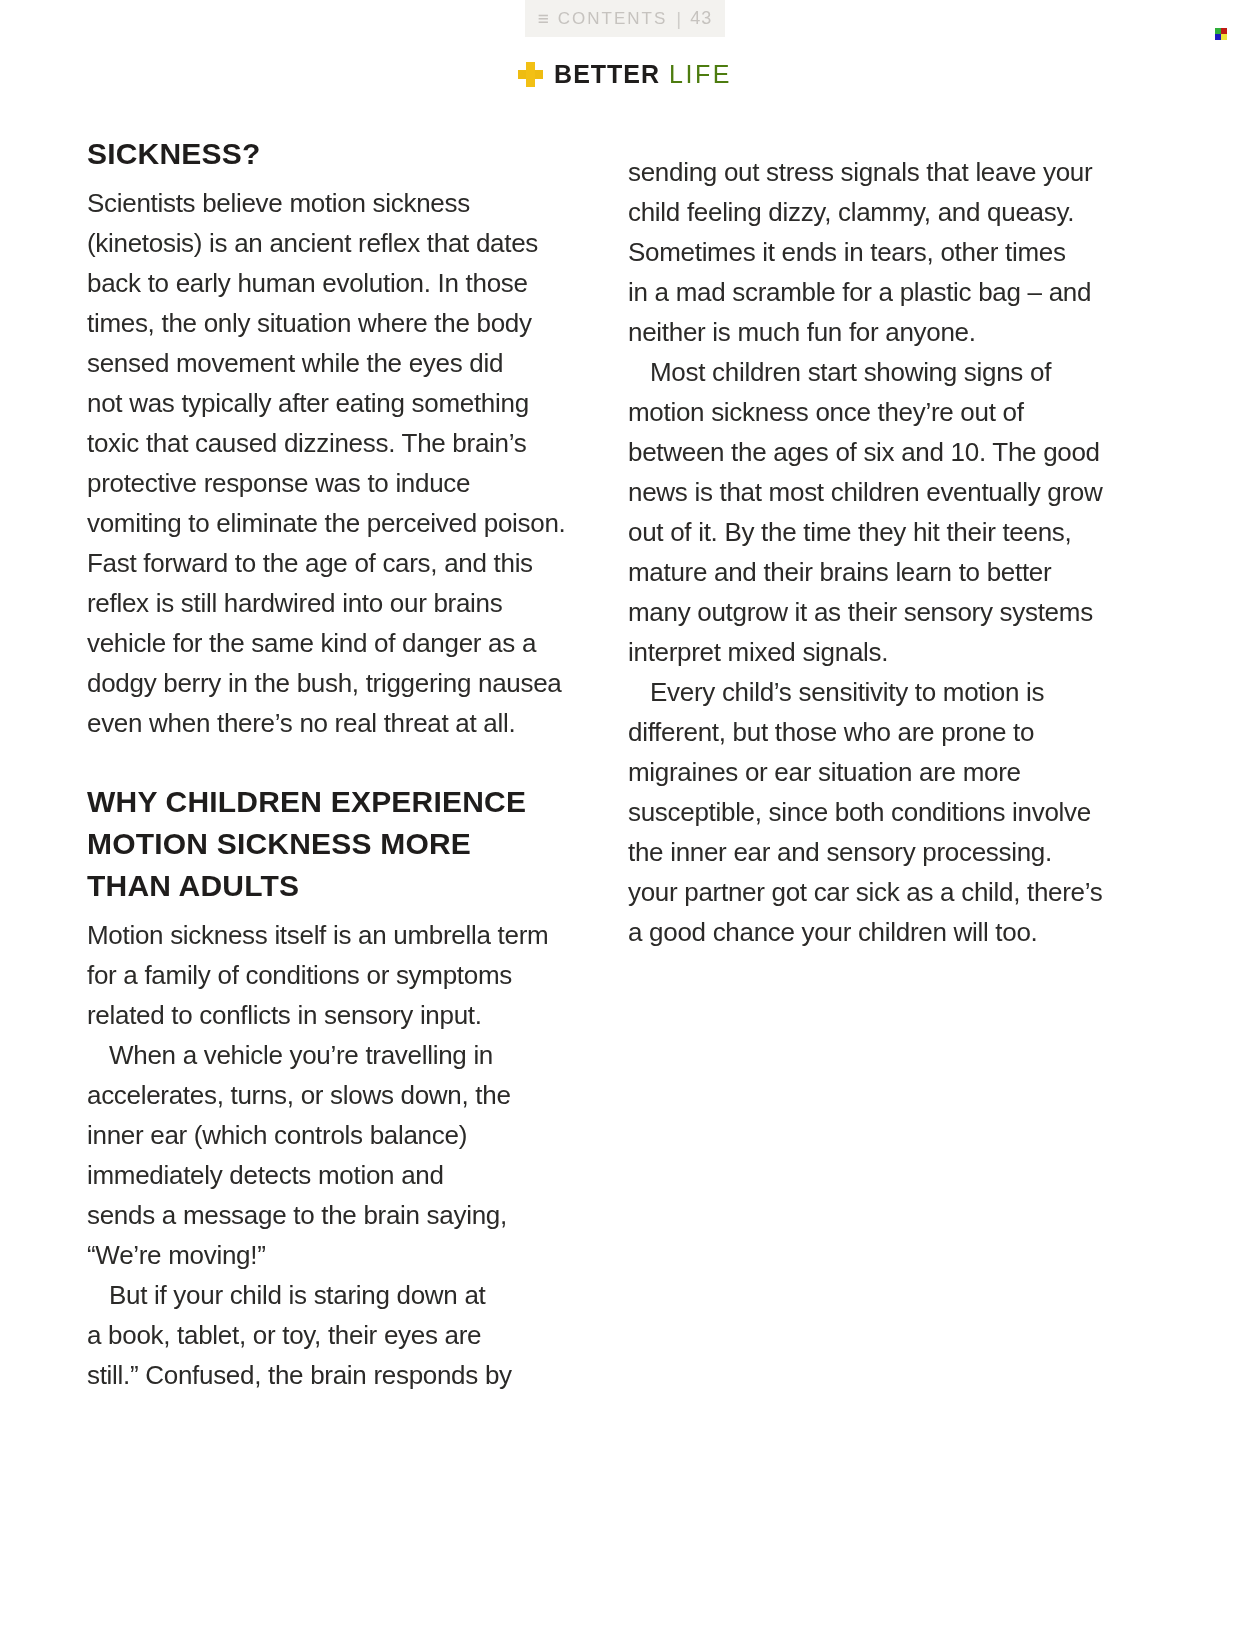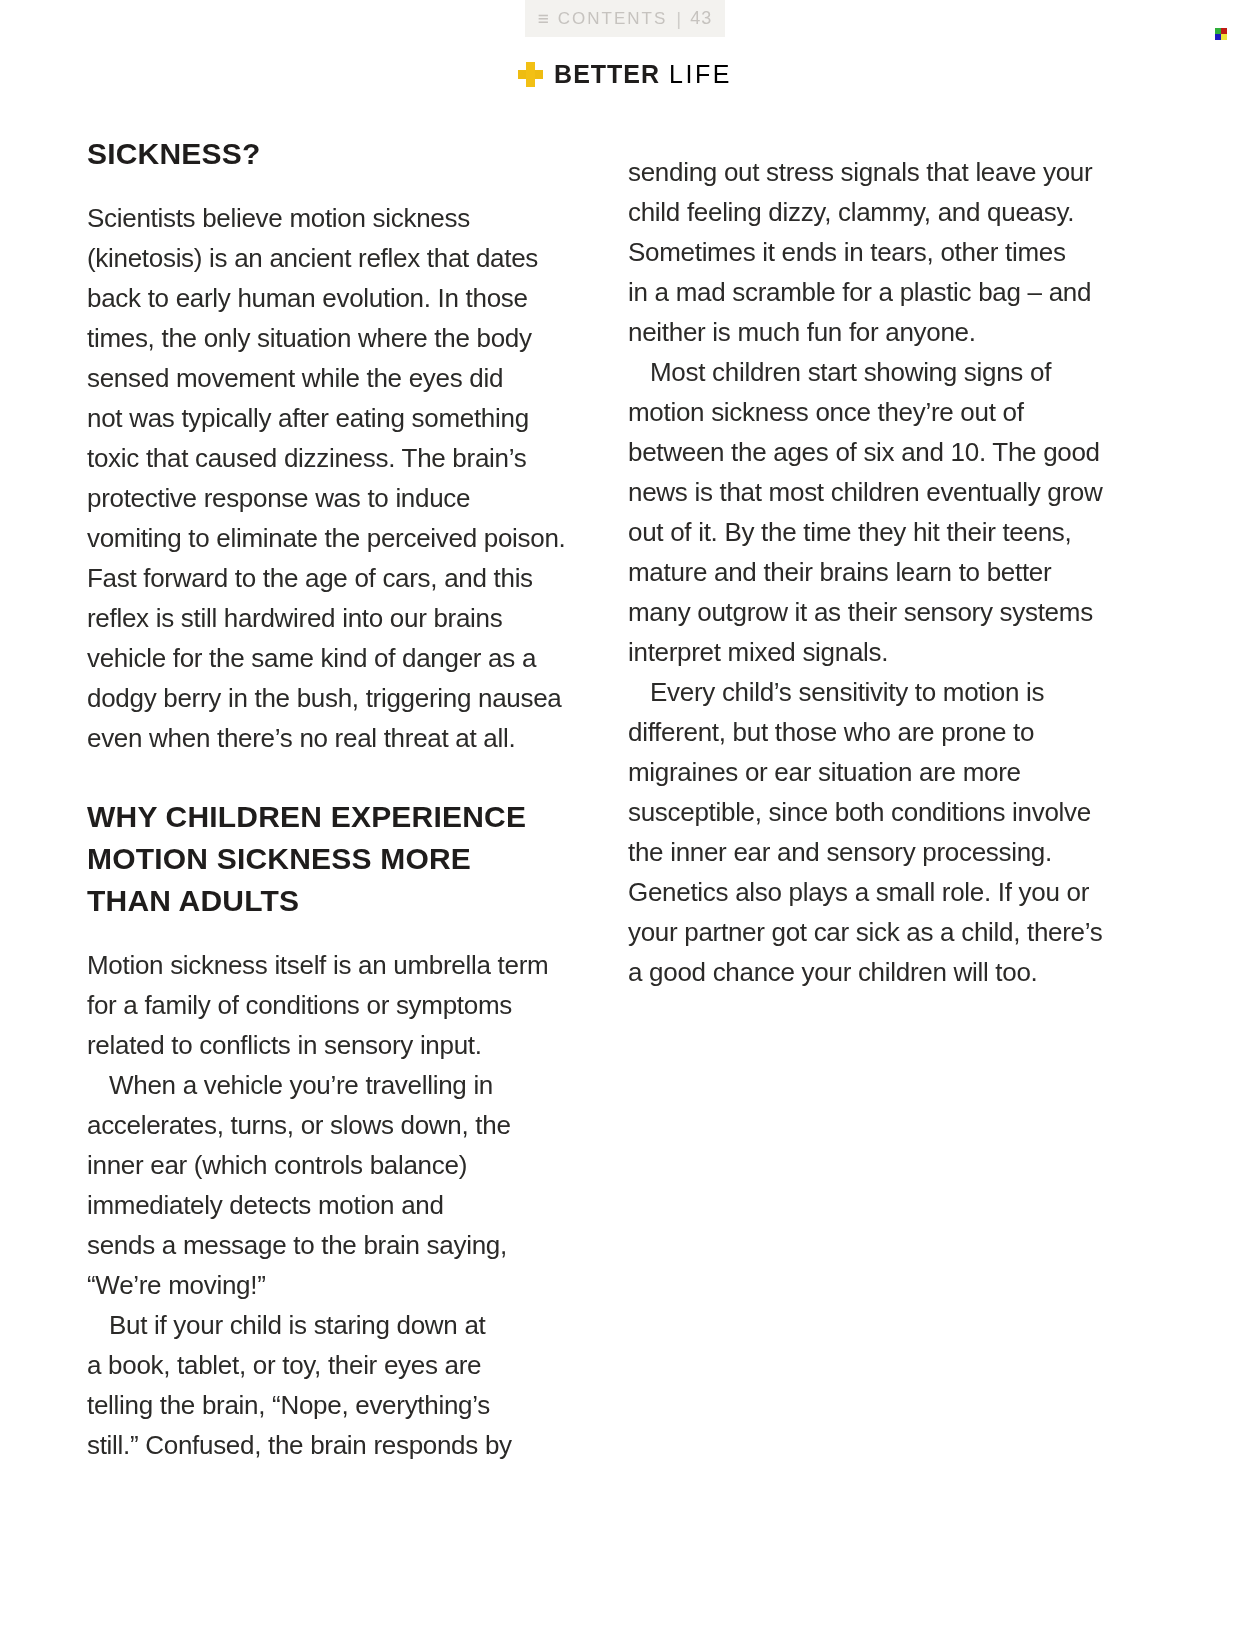--- a/index.html
+++ b/index.html
@@ -41,38 +41,38 @@
   
   .masthead{
     position:absolute;top:57px;left:0;width:100%;height:34px;
     display:flex;align-items:center;justify-content:center;gap:11px;
     color:var(--heading);
   }
   .plus-icon{position:relative;width:25px;height:25px;display:inline-block;}
   .plus-icon .h{position:absolute;left:0;top:8px;width:25px;height:9px;background:var(--gold2);}
   .plus-icon .v{position:absolute;left:8px;top:0;width:9px;height:25px;background:var(--gold);}
   .masthead .word-bold{font-size:25px;font-weight:700;letter-spacing:1px;}
-  .masthead .word-light{font-size:25px;font-weight:400;letter-spacing:2.5px;margin-left:-2px;color:#000000;}
+  .masthead .word-light{font-size:25px;font-weight:400;letter-spacing:2.5px;margin-left:-2px;color:#4d7c0f;}
   
   .col{position:absolute;width:560px;}
   .col-left{left:87px;top:133px;}
   .col-right{left:628px;top:152px;}
   .block{margin:0;}
   .block .line{
     white-space:nowrap;
     height:40px;line-height:40px;
     font-size:26px;letter-spacing:-0.3px;
     color:var(--text);
   }
   .block.heading .line{
     height:42px;line-height:42px;
     font-size:30px;font-weight:700;letter-spacing:0.2px;
     color:var(--heading);
   }
-  .block.heading + .block.para{margin-top:23px;}
+  .block.heading + .block.para{margin-top:8px;}
   .block.para + .block.heading{margin-top:38px;}
   .line.indent{padding-left:22px;}
 </style>
 </head>
 <body>
 
 <div class="page">
 
   <div class="contents-chip">
     <span class="hamburger">≡</span>
@@ -127,21 +127,20 @@
         <div class="line">for a family of conditions or symptoms</div>
         <div class="line">related to conflicts in sensory input.</div>
         <div class="line indent">When a vehicle you’re travelling in</div>
         <div class="line">accelerates, turns, or slows down, the</div>
         <div class="line">inner ear (which controls balance)</div>
         <div class="line">immediately detects motion and</div>
         <div class="line">sends a message to the brain saying,</div>
         <div class="line">“We’re moving!”</div>
         <div class="line indent">But if your child is staring down at</div>
         <div class="line">a book, tablet, or toy, their eyes are</div>
-        <div class="line">telling the brain, “Nope, everything’s</div>
         <div class="line">still.” Confused, the brain responds by</div>
       </div>
     </div>
   <div class="col col-right">
       <div class="block para">
         <div class="line">sending out stress signals that leave your</div>
         <div class="line">child feeling dizzy, clammy, and queasy.</div>
         <div class="line">Sometimes it ends in tears, other times</div>
         <div class="line">in a mad scramble for a plastic bag – and</div>
         <div class="line">neither is much fun for anyone.</div>
@@ -151,19 +150,18 @@
         <div class="line">news is that most children eventually grow</div>
         <div class="line">out of it. By the time they hit their teens,</div>
         <div class="line">mature and their brains learn to better</div>
         <div class="line">many outgrow it as their sensory systems</div>
         <div class="line">interpret mixed signals.</div>
         <div class="line indent">Every child’s sensitivity to motion is</div>
         <div class="line">different, but those who are prone to</div>
         <div class="line">migraines or ear situation are more</div>
         <div class="line">susceptible, since both conditions involve</div>
         <div class="line">the inner ear and sensory processing.</div>
-        <div class="line">Genetics also plays a small role. If you or</div>
         <div class="line">your partner got car sick as a child, there’s</div>
         <div class="line">a good chance your children will too.</div>
       </div>
     </div>
 
 </div>
 
 </body></html>

